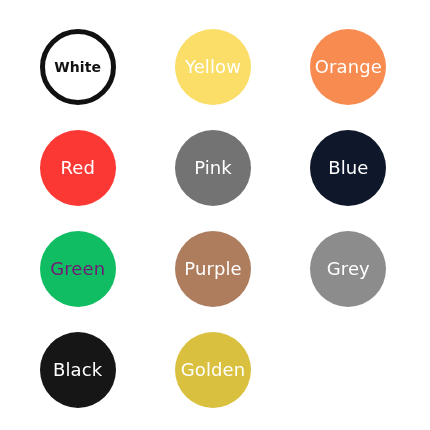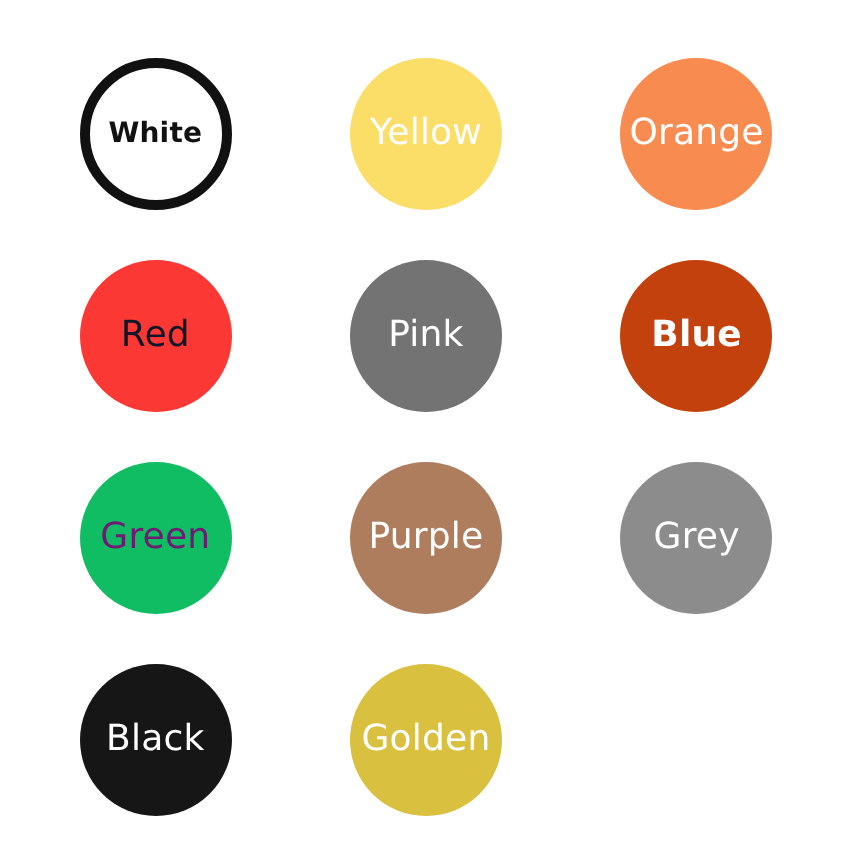--- a/index.html
+++ b/index.html
@@ -68,30 +68,30 @@
         <span class="swatch-label" style="color: rgb(255, 255, 255);">Yellow</span>
       </div>
     </div>
     <div class="swatch-cell">
       <div class="swatch" style="background: rgb(247, 139, 80);">
         <span class="swatch-label" style="color: rgb(255, 255, 255);">Orange</span>
       </div>
     </div>
     <div class="swatch-cell">
       <div class="swatch" style="background: rgb(252, 56, 52);">
-        <span class="swatch-label" style="color: #0f172a;">Red</span>
+        <span class="swatch-label" style="color: #ffffff;">Red</span>
       </div>
     </div>
     <div class="swatch-cell">
       <div class="swatch" style="background: #737373;">
         <span class="swatch-label" style="color: rgb(255, 255, 255);">Pink</span>
       </div>
     </div>
     <div class="swatch-cell">
-      <div class="swatch" style="background: #c2410c; font-weight: bold;">
+      <div class="swatch" style="background: #0f172a;">
         <span class="swatch-label" style="color: rgb(255, 255, 255);">Blue</span>
       </div>
     </div>
     <div class="swatch-cell">
       <div class="swatch" style="background: rgb(17, 189, 99);">
         <span class="swatch-label" style="color: #701a75;">Green</span>
       </div>
     </div>
     <div class="swatch-cell">
       <div class="swatch" style="background: rgb(174, 125, 94);">

